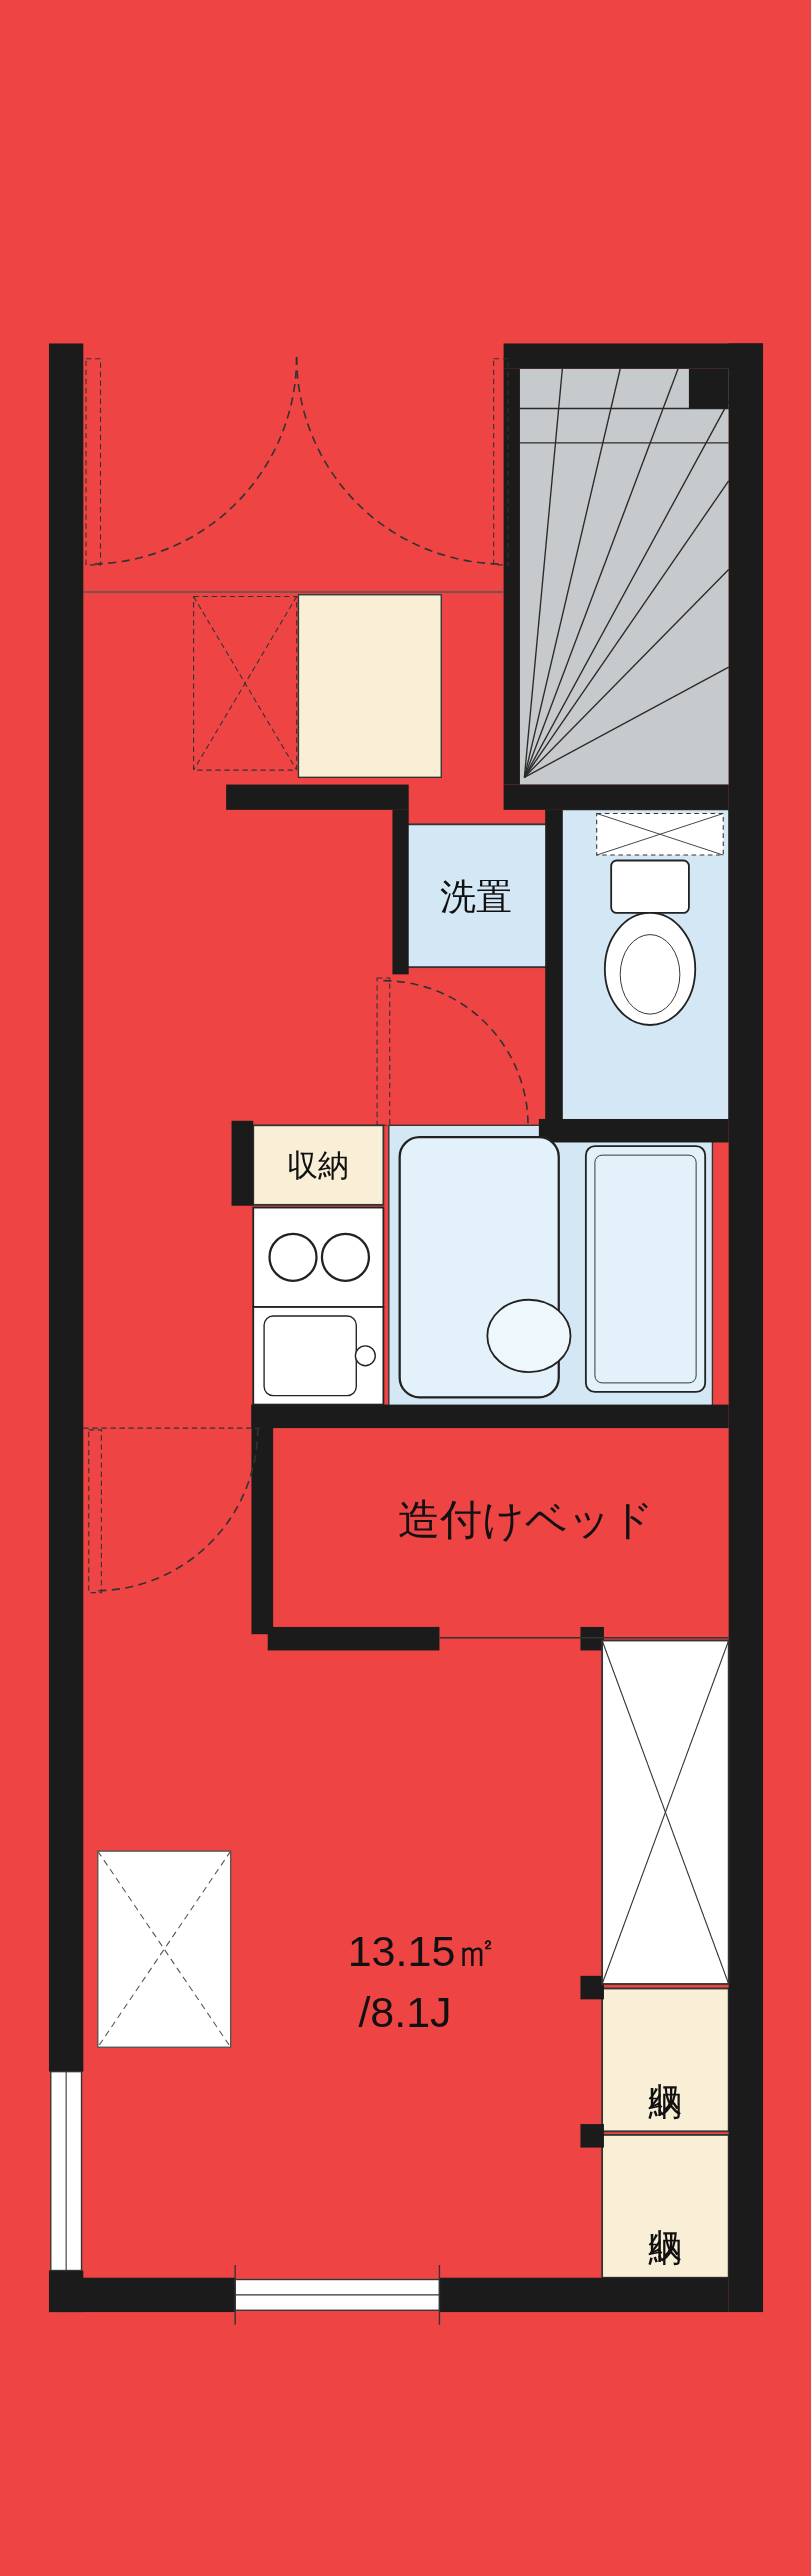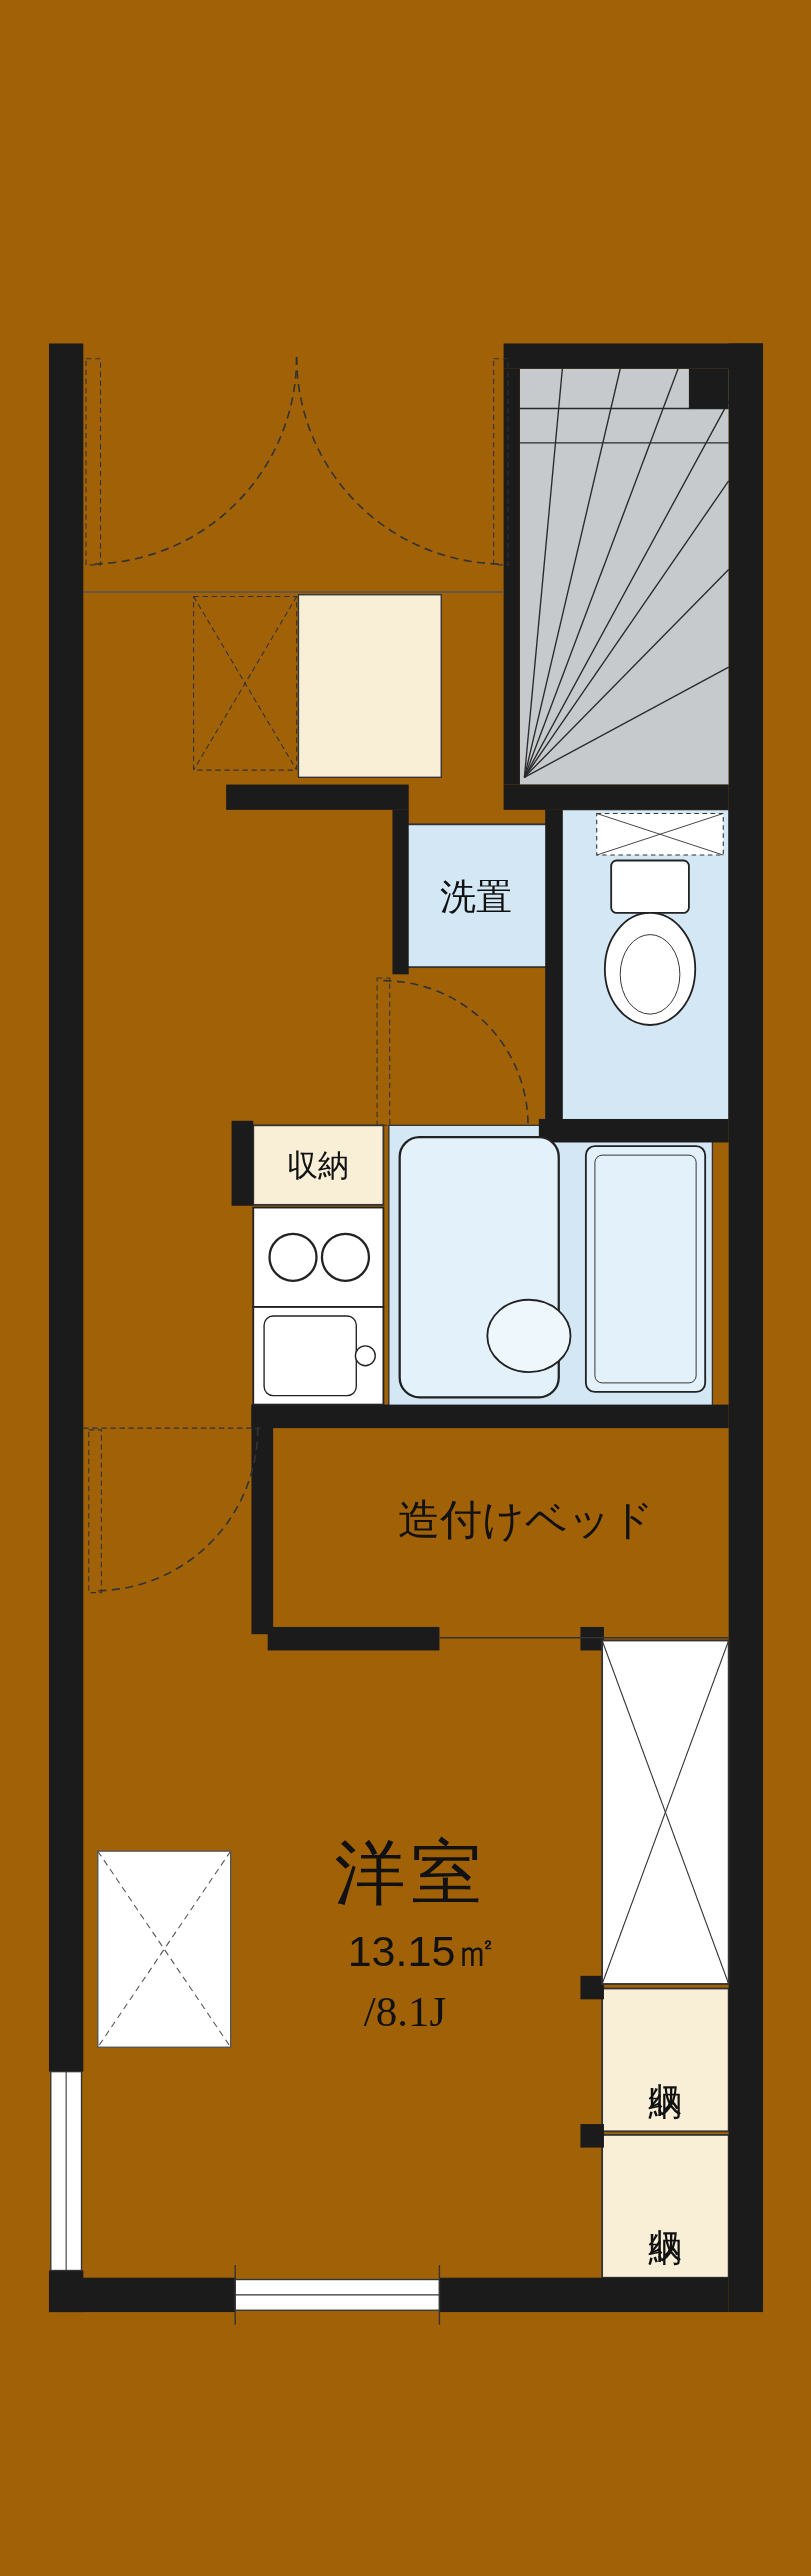--- a/index.html
+++ b/index.html
@@ -1,19 +1,19 @@
 <!DOCTYPE html>
 <html style="font-size:14.5px"><head>
 <meta charset="utf-8">
 <style>
   html,body{margin:0;padding:0;background:#ffffff;}
   .plan{
     position:relative;
     width:812px;height:2576px;
-    background:#a16207;
+    background:#ef4444;
     font-family:"Liberation Sans","DejaVu Sans",sans-serif;
     overflow:hidden;
   }
   .plan svg{position:absolute;left:0;top:0;}
   .label{
     position:absolute;
     transform:translate(-50%,-50%);
     color:#111;
     white-space:nowrap;
     text-align:center;
@@ -153,21 +153,20 @@
   </svg>
 
   <div class="label lbl-laundry" style="left:476px;top:897px;">洗置</div>
 
   <div class="label lbl-hallstorage" style="left:318px;top:1166px;">収納</div>
 
   <div class="label lbl-bed" style="left:495px;top:1520px;margin-left:31px;">
     <div>造付けベッド</div>
   </div>
 
-  <div class="label lbl-room" style="left:411px;top:1873px;">洋室</div>
   <div class="label lbl-area" style="left:423px;top:1951px;">13.15㎡</div>
-  <div class="label lbl-area" style="left:405px;top:2012px;font-family:Liberation Serif, serif;">/8.1J</div>
+  <div class="label lbl-area" style="left:405px;top:2012px;">/8.1J</div>
 
   <div class="label lbl-closet" style="left:665px;top:2060px;">収納</div>
   <div class="label lbl-closet" style="left:665px;top:2206px;">収納</div>
 
 </div>
 
 
 </body></html>

